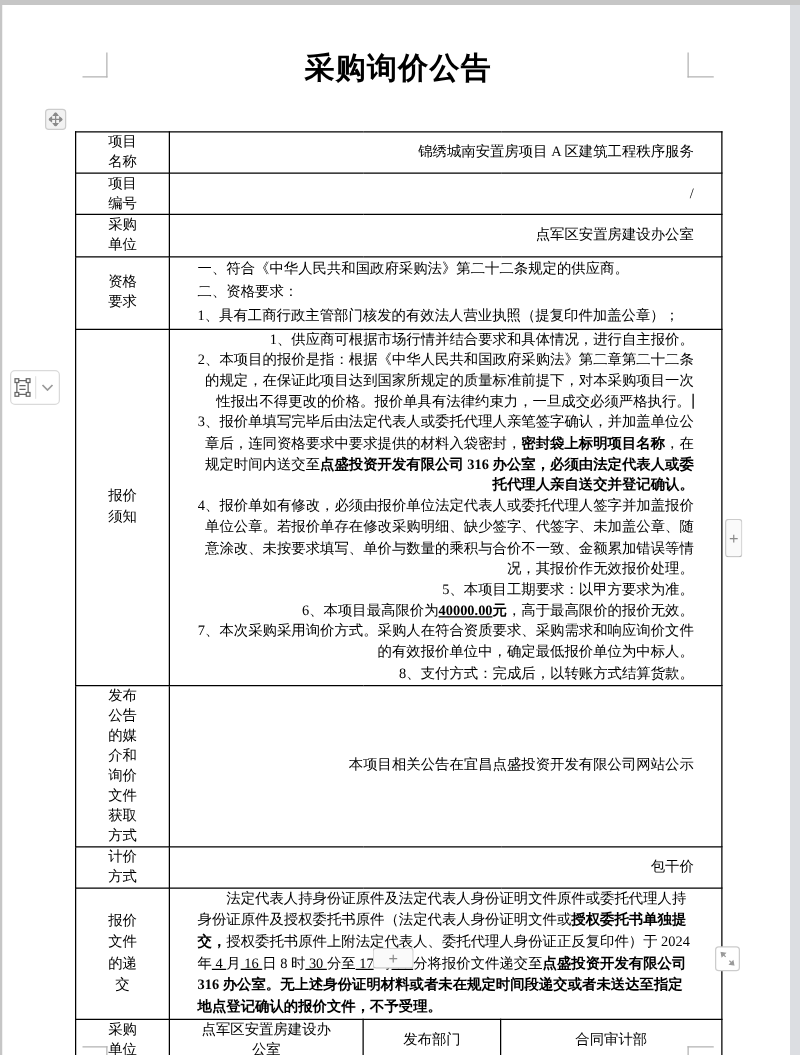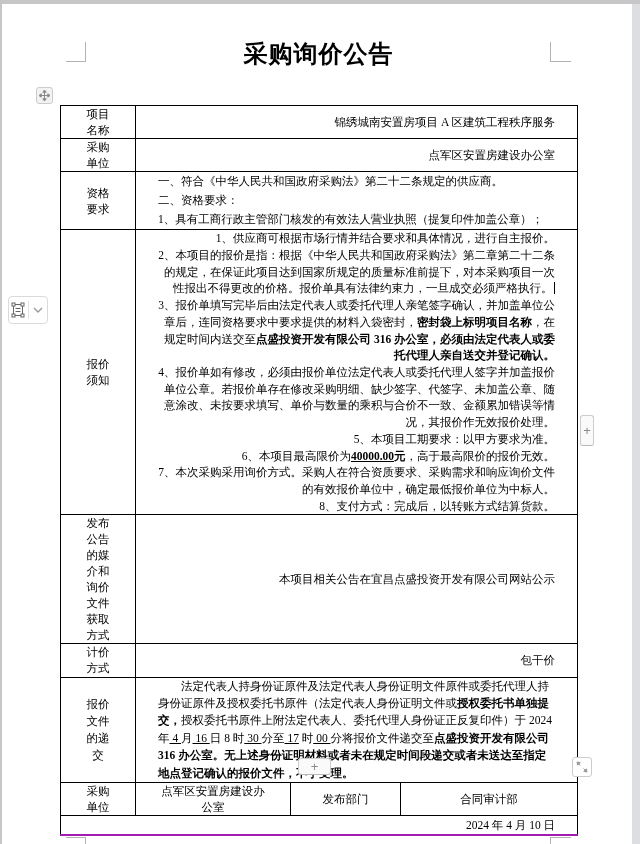--- a/index.html
+++ b/index.html
@@ -124,20 +124,24 @@
       <col style="width:110px">
       <col style="width:177px">
     </colgroup>
 
   <tbody>
       <tr style="height:23px">
     <td class="lab">项目名称</td>
     <td class="val" colspan="3">锦绣城南安置房项目 A 区建筑工程秩序服务</td>
   </tr>
   <tr style="height:22px">
+    <td class="lab">项目编号</td>
+    <td class="val" colspan="3">/</td>
+  </tr>
+  <tr style="height:22px">
     <td class="lab">采购单位</td>
     <td class="val" colspan="3">点军区安置房建设办公室</td>
   </tr>
 
   <tr style="height:57px">
     <td class="lab">资格要求</td>
     <td class="dense qual" colspan="3">
       <p>一、符合《中华人民共和国政府采购法》第二十二条规定的供应商。</p>
       <p>二、资格要求：</p>
       <p>1、具有工商行政主管部门核发的有效法人营业执照（提复印件加盖公章）；</p>

